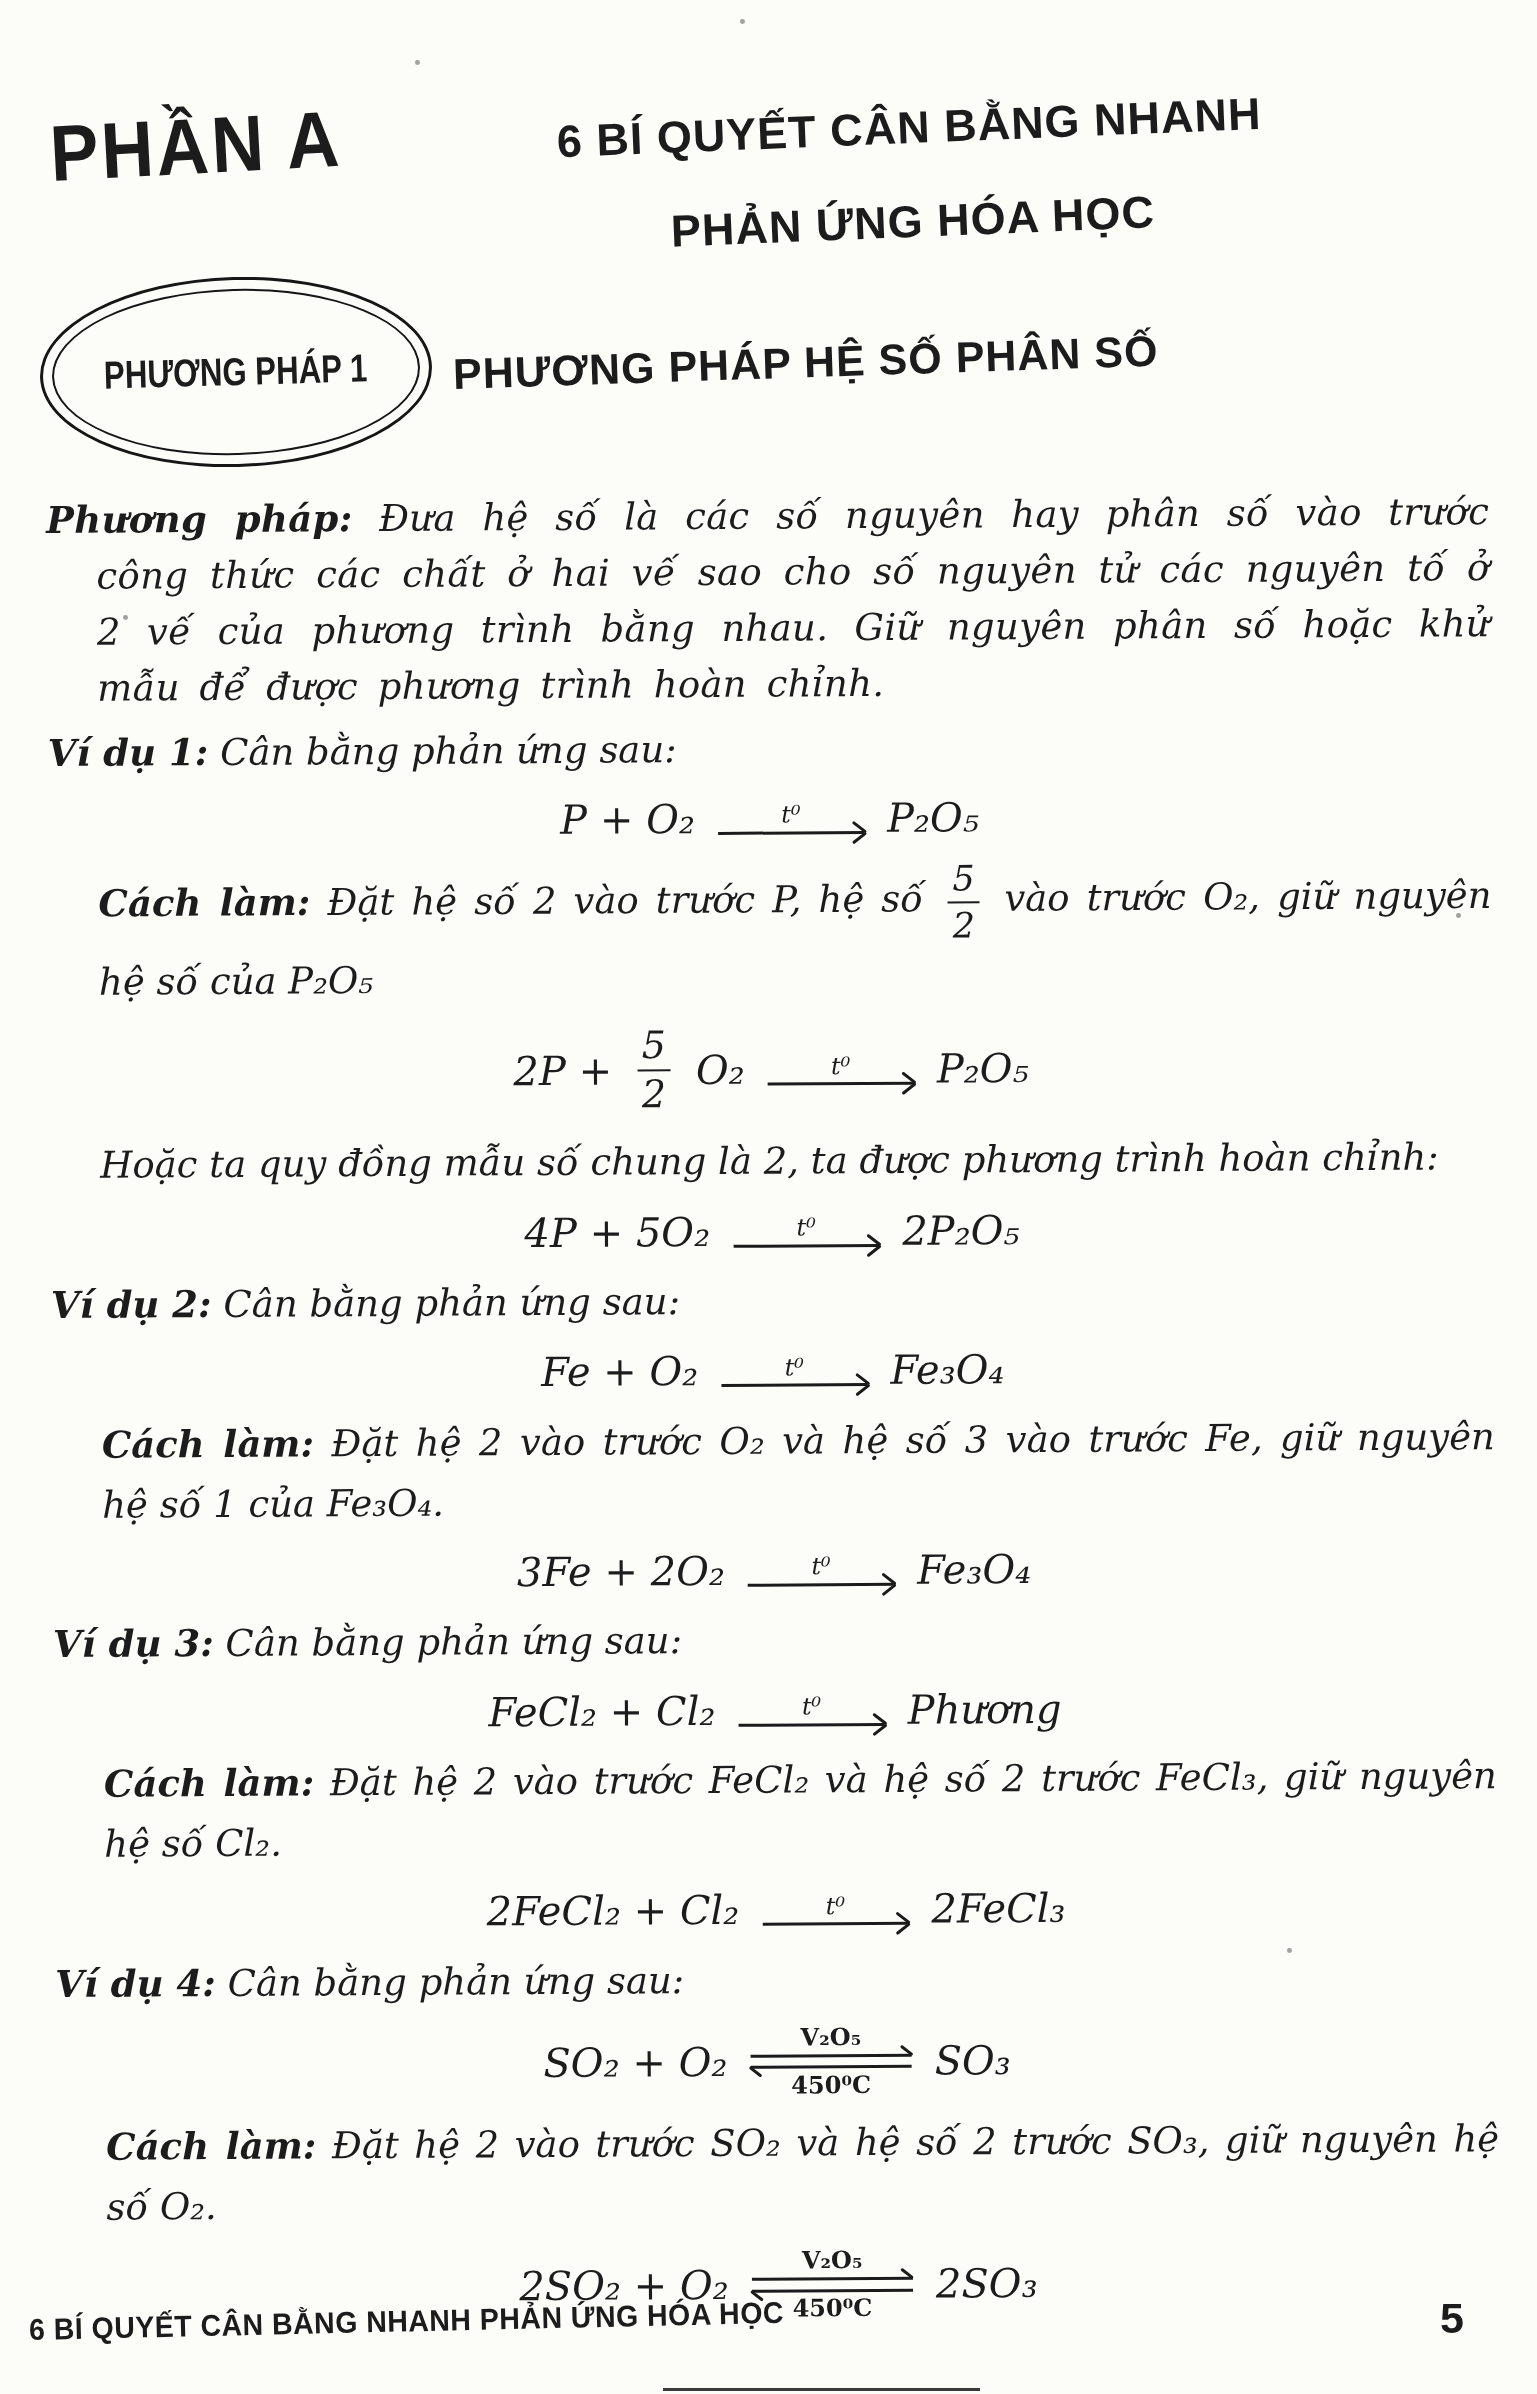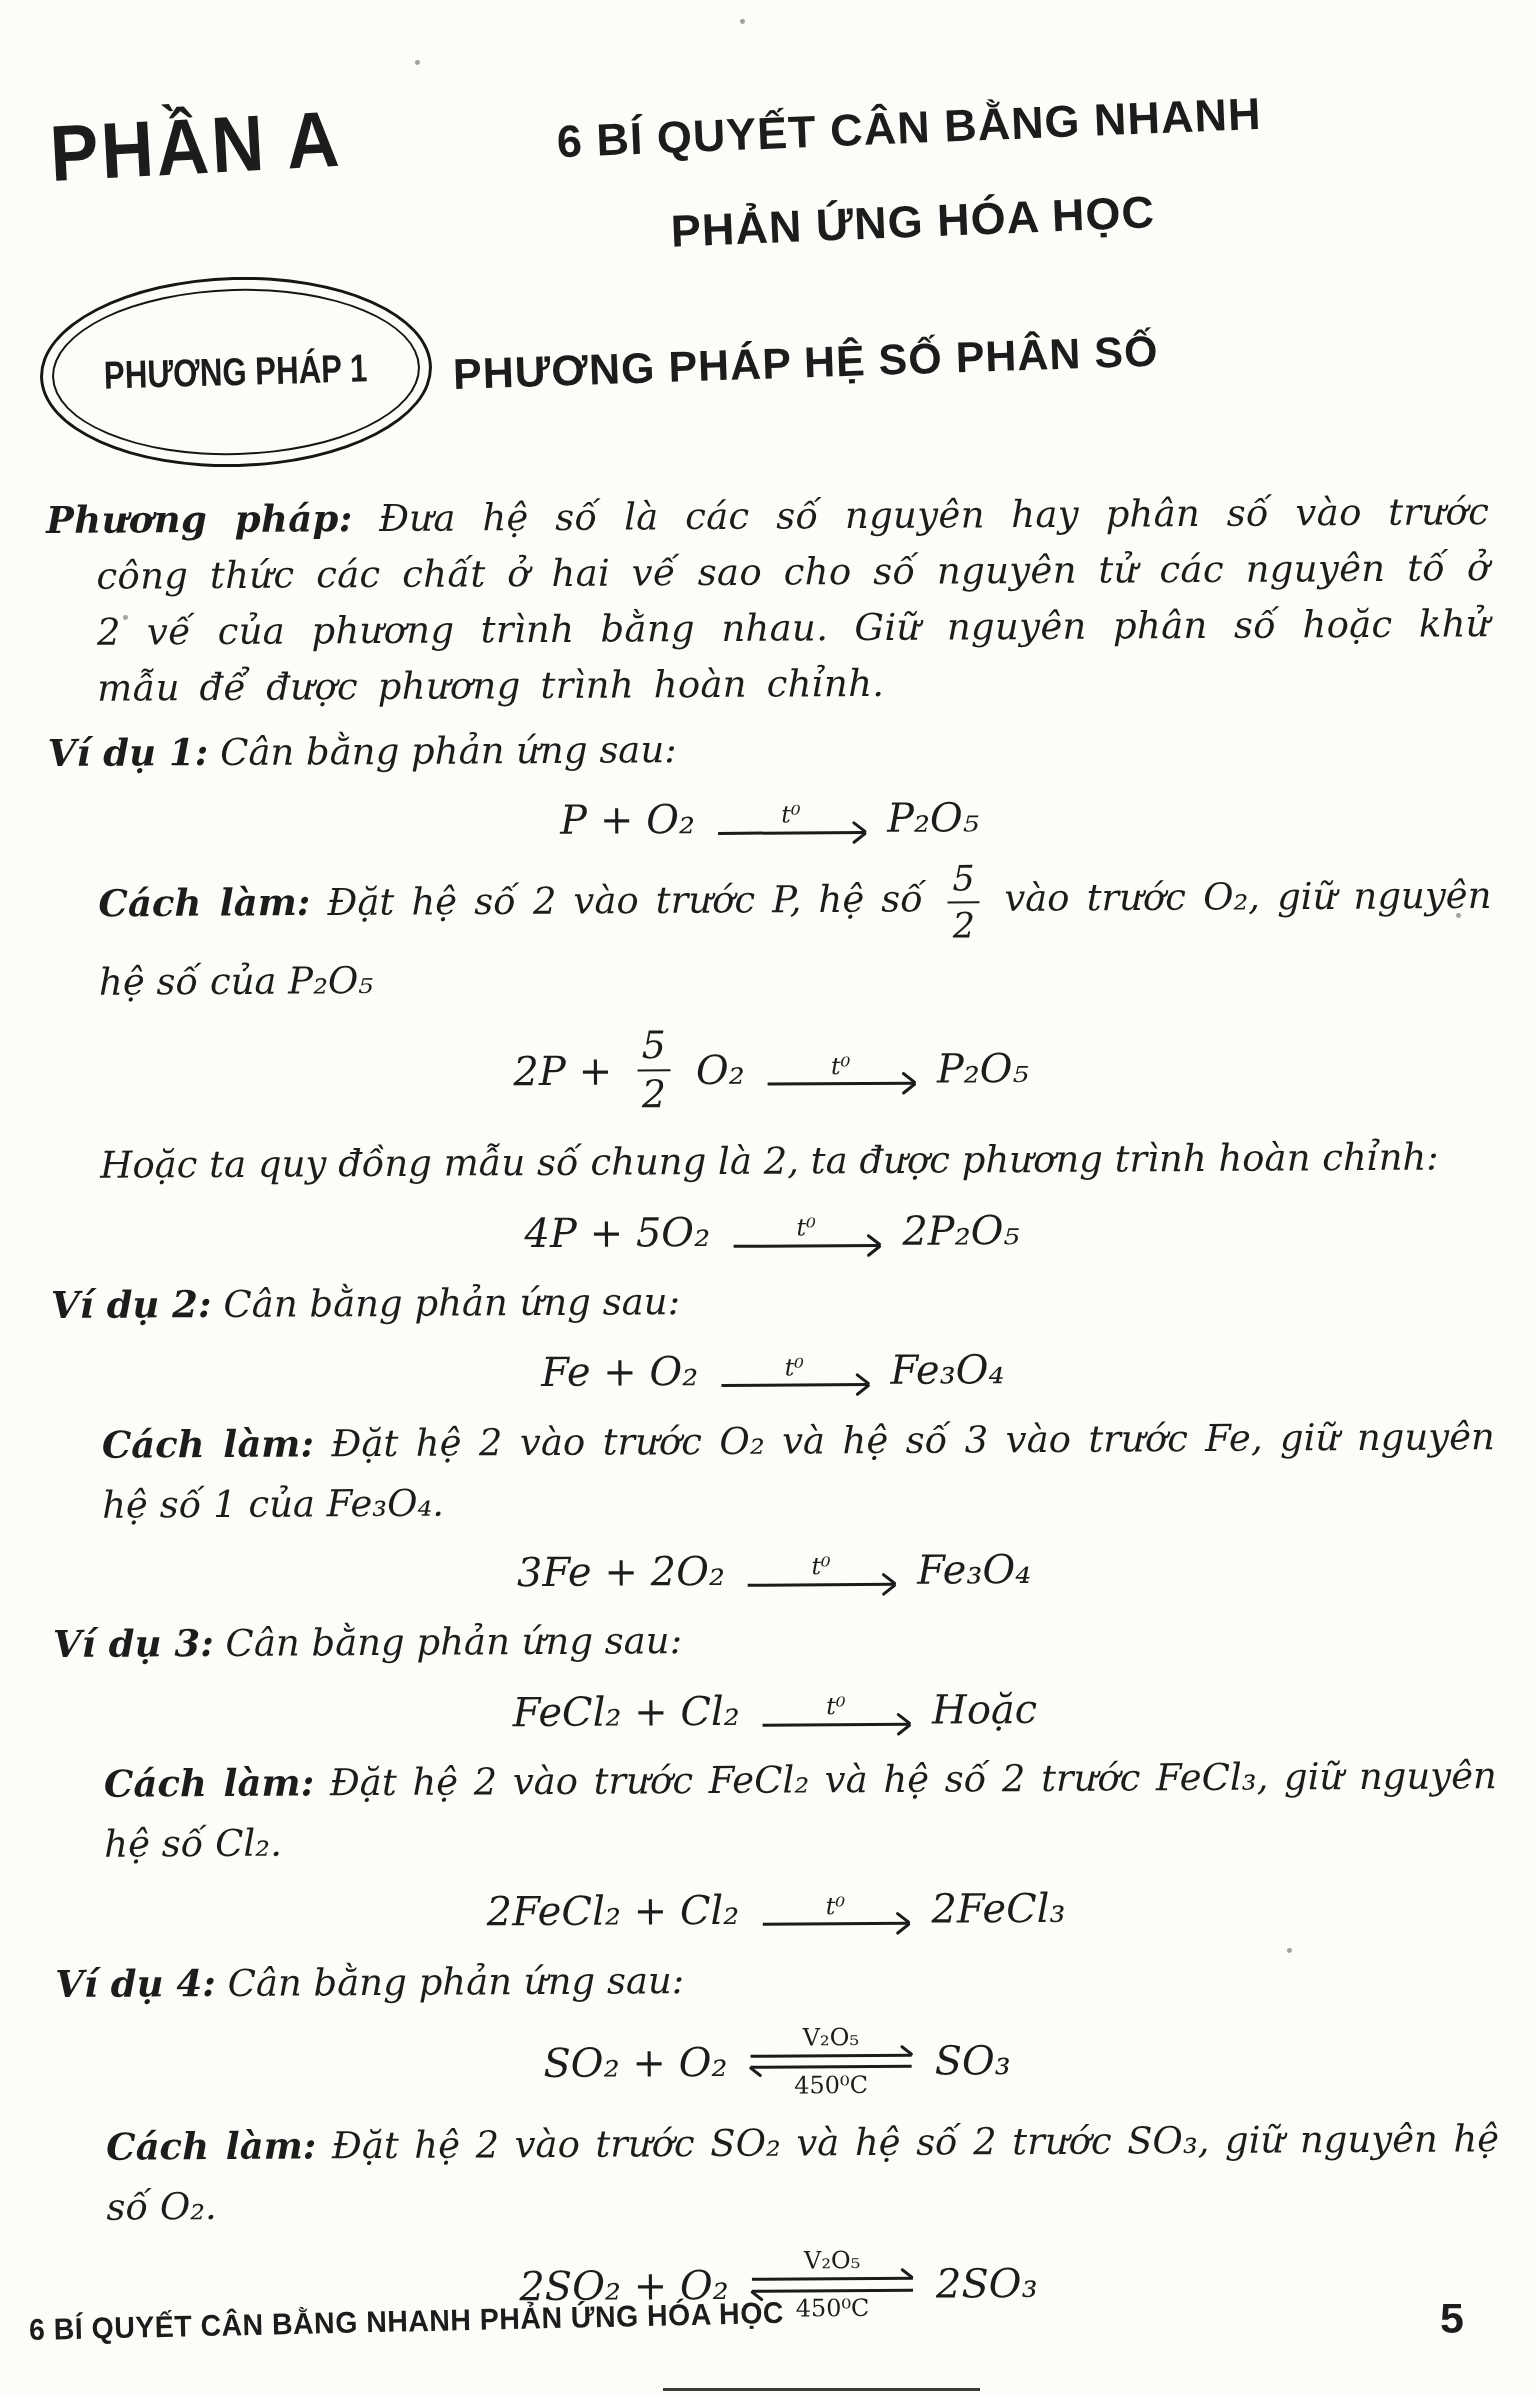--- a/index.html
+++ b/index.html
@@ -83,21 +83,21 @@
   .rxn-arrow{display:inline-flex;flex-direction:column;align-items:center;margin:0 5.8px;}
   .arr-lbl{font-size:24px;line-height:1;font-style:italic;margin-bottom:4.8px;}
   .arr-line{position:relative;width:146px;height:2.9px;background:#1b1b1b;}
   .arr-line::before,
   .arr-line::after{
     content:"";position:absolute;right:-1.9px;top:0;width:17.3px;height:2.9px;background:#1b1b1b;
     transform-origin:right center;border-radius:1.9px;
   }
   .arr-line::before{transform:rotate(38deg);}
   .arr-line::after{transform:rotate(-38deg);}
-  .equil{display:inline-flex;flex-direction:column;margin:0 5.8px;}
+  .equil{display:inline-flex;flex-direction:column;margin:0 5.8px;font-weight:bold;}
   .cat-top,.cat-bottom{font-style:normal;font-size:24px;line-height:1;}
   .harpoons{display:flex;flex-direction:column;gap:8.6px;margin:4.8px 0;}
   .harpoon{position:relative;width:161px;height:2.9px;background:#1b1b1b;}
   .harpoon::after{
     content:"";position:absolute;top:0;width:15.4px;height:2.9px;background:#1b1b1b;border-radius:1.9px;
   }
   .harpoon.top::after{right:-1px;transform-origin:right center;transform:rotate(38deg);}
   .harpoon.bottom::after{left:-1px;transform-origin:left center;transform:rotate(38deg);}
   .frac{
     display:inline-flex;flex-direction:column;align-items:center;
@@ -223,21 +223,21 @@
 
     <p class="ex-head"><b>Ví dụ 3:</b> <span>Cân bằng phản ứng sau:</span></p>
 
     <div class="equation">
       <span class="eq-inner">
         <span class="chem">FeCl₂ + Cl₂</span>
         <span class="rxn-arrow">
           <span class="arr-lbl">t⁰</span>
           <span class="arr-line"></span>
         </span>
-        <span class="chem">Hoặc</span>
+        <span class="chem">Phương</span>
       </span>
     </div>
 
     <p class="sol just"><b>Cách làm:</b> <span>Đặt hệ 2 vào trước FeCl₂ và hệ số 2 trước FeCl₃, giữ nguyên</span></p>
     <p class="sol">hệ số Cl₂.</p>
 
     <div class="equation">
       <span class="eq-inner">
         <span class="chem">2FeCl₂ + Cl₂</span>
         <span class="rxn-arrow">

